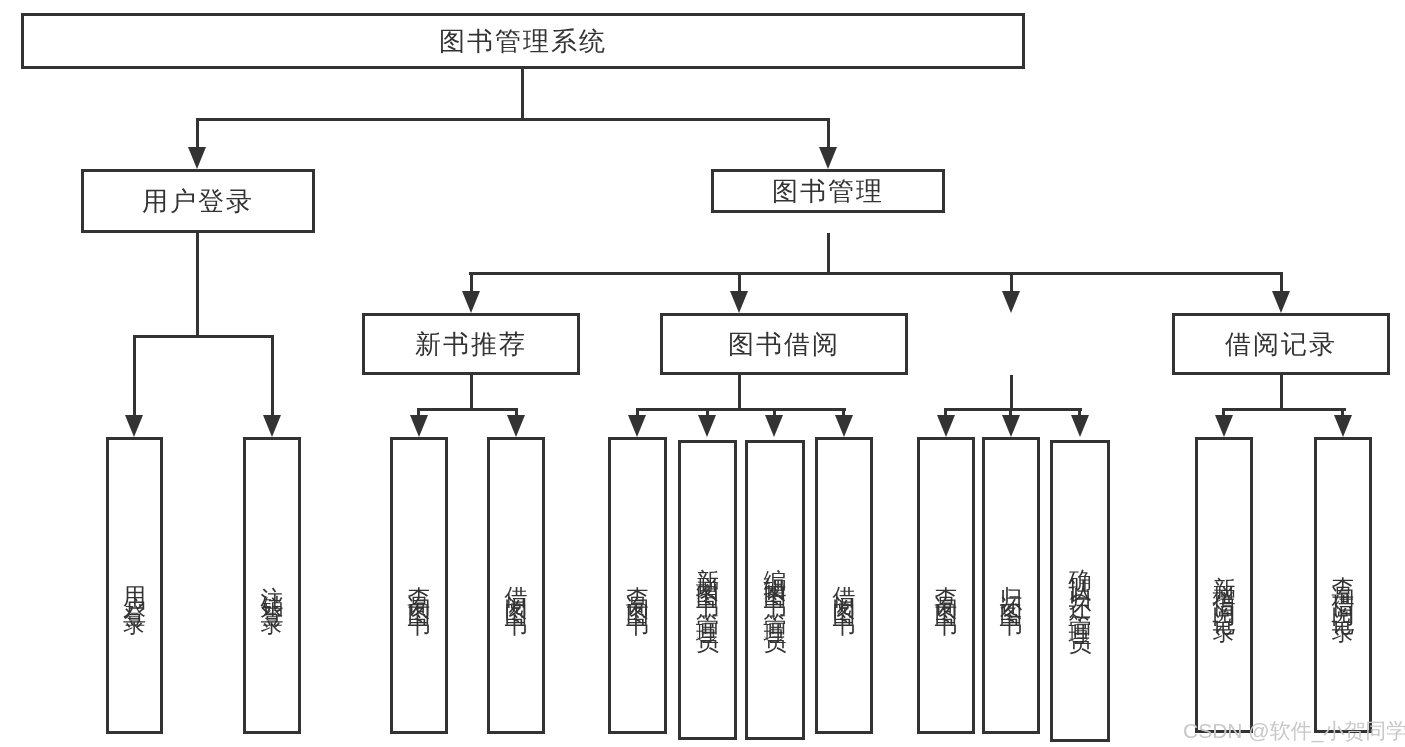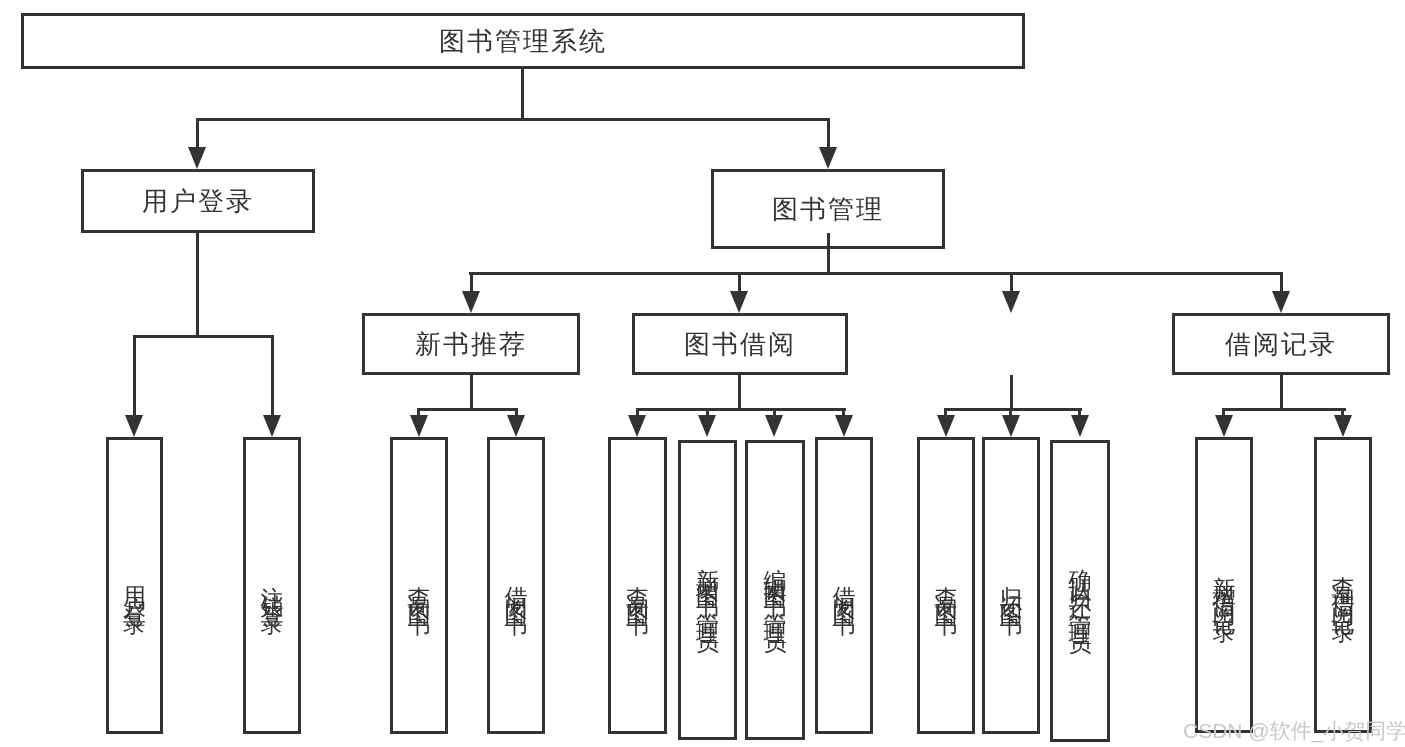--- a/index.html
+++ b/index.html
@@ -44,21 +44,21 @@
   <div class="vl" style="left:521px;top:69px;height:52px"></div>
   <div class="hl" style="left:196px;top:118px;width:634px"></div>
   <div class="vl" style="left:196px;top:118px;height:31px"></div>
   <div class="arr" style="left:188px;top:147px"></div>
   <div class="vl" style="left:827px;top:118px;height:31px"></div>
   <div class="arr" style="left:819px;top:147px"></div>
 
   <div class="box" style="left:81px;top:169px;width:234px;height:64px">
     <span>用户登录</span>
   </div>
-  <div class="box" style="left:711px;top:169px;width:234px;height:80px">
+  <div class="box" style="left:711px;top:169px;width:234px;height:44px">
     <span>图书管理</span>
   </div>
 
   <div class="vl" style="left:196px;top:233px;height:105px"></div>
   <div class="hl" style="left:133px;top:335px;width:141px"></div>
   <div class="vl" style="left:133px;top:335px;height:82px"></div>
   <div class="arr" style="left:125px;top:415px"></div>
   <div class="vl" style="left:271px;top:335px;height:82px"></div>
   <div class="arr" style="left:263px;top:415px"></div>
 
@@ -69,21 +69,21 @@
   <div class="vl" style="left:738px;top:272px;height:21px"></div>
   <div class="arr" style="left:730px;top:291px"></div>
   <div class="vl" style="left:1010px;top:272px;height:21px"></div>
   <div class="arr" style="left:1002px;top:291px"></div>
   <div class="vl" style="left:1280px;top:272px;height:21px"></div>
   <div class="arr" style="left:1272px;top:291px"></div>
 
   <div class="box" style="left:362px;top:313px;width:218px;height:62px">
     <span>新书推荐</span>
   </div>
-  <div class="box" style="left:632px;top:313px;width:216px;height:62px">
+  <div class="box" style="left:660px;top:313px;width:248px;height:62px">
     <span>图书借阅</span>
   </div>
   <div class="box" style="left:1172px;top:313px;width:218px;height:62px">
     <span>借阅记录</span>
   </div>
 
   <div class="vl" style="left:470px;top:375px;height:36px"></div>
   <div class="hl" style="left:417px;top:408px;width:101px"></div>
   <div class="vl" style="left:417px;top:408px;height:10px"></div>
   <div class="arr" style="left:410px;top:415px"></div>

